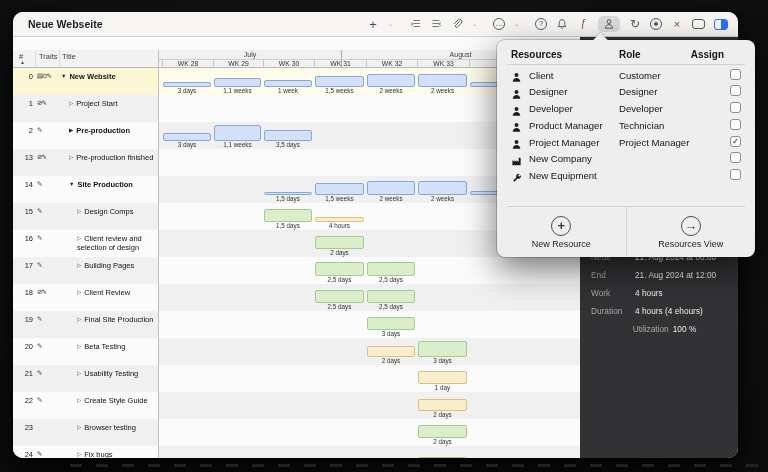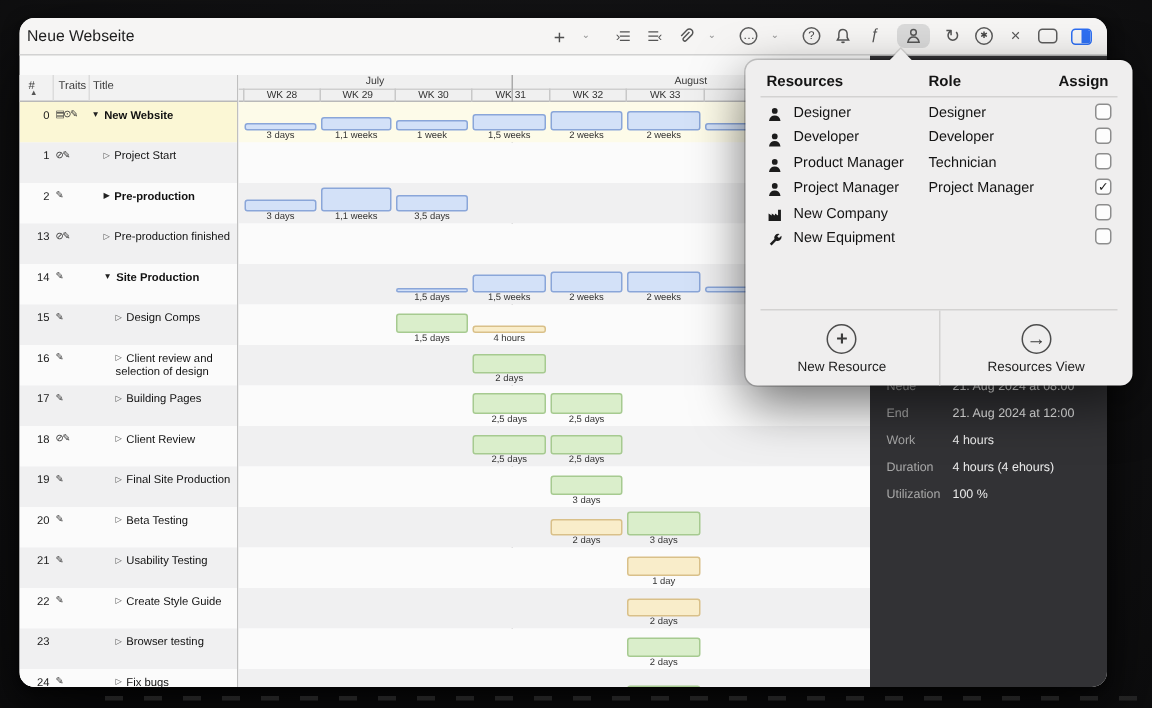--- a/index.html
+++ b/index.html
@@ -5,21 +5,21 @@
   html,body{margin:0;padding:0;background:#101011;width:768px;height:472px;overflow:hidden;
     font-family:"Liberation Sans","DejaVu Sans",sans-serif;-webkit-font-smoothing:antialiased;}
   .stage{position:absolute;inset:0;width:768px;height:472px;background:radial-gradient(ellipse at 50% 40%, #19191b 0%, #0d0d0e 100%);}
   .dock-dashes{position:absolute;left:70px;right:10px;top:464px;height:3px;opacity:.5;
     background:repeating-linear-gradient(90deg,#3a3a3a 0 12px,transparent 12px 26px);}
   .window{position:absolute;left:13px;top:12px;width:725px;height:446px;background:#fafafa;border-radius:10px;
     box-shadow:0 22px 50px rgba(0,0,0,.75),0 3px 10px rgba(0,0,0,.55);overflow:hidden;}
   
   .toolbar{position:absolute;top:0;left:0;right:0;height:24px;background:#f6f5f4;border-bottom:1px solid #d2d2d2;
     display:flex;align-items:center;z-index:5;}
-  .win-title{font-size:10.5px;color:#1e1e1e;padding-left:5px;font-weight:400;}
+  .win-title{font-size:10.5px;color:#1e1e1e;padding-left:15px;font-weight:700;}
   .tb-icons{margin-left:auto;display:flex;align-items:center;gap:9px;padding-right:10px;color:#555;font-size:11.5px;line-height:1;}
   .tbi{display:inline-flex;align-items:center;justify-content:center;min-width:12px;cursor:default;}
   .tb-chev{font-size:6.5px;color:#9a9a9a;margin-left:-7px;}
   .circ{display:inline-flex;width:12px;height:12px;border:1px solid #5c5c5c;border-radius:50%;
     align-items:center;justify-content:center;font-size:7.5px;color:#444;box-sizing:border-box;}
   .person-active{background:#dadada;border-radius:5px;padding:2px 5px;}
   svg.tbsvg{width:12px;height:12px;fill:none;stroke:#555;stroke-width:1.3;}
   .panel-b{width:13px;height:10px;border:1.5px solid #5c5c5c;border-radius:3px;box-sizing:border-box;}
   .panel-r{width:14px;height:11px;border:1.5px solid #2e6ff2;border-radius:3px;position:relative;overflow:hidden;box-sizing:border-box;}
   .panel-r::after{content:"";position:absolute;right:0;top:0;bottom:0;width:6px;background:#2e6ff2;}
@@ -73,21 +73,21 @@
   .insp-row{position:absolute;left:11px;right:4px;font-size:8.3px;white-space:nowrap;}
   .insp-label{color:#a8a8a8;display:inline-block;width:44px;}
   .insp-value{color:#ebebeb;}
   
   .popover{position:absolute;left:497px;top:40px;width:258px;height:217px;background:#efeeee;border-radius:8px;
     box-shadow:0 12px 34px rgba(0,0,0,.55),0 0 0 1px rgba(0,0,0,.18);z-index:20;}
   .pop-arrow{position:absolute;left:98px;top:-5px;width:11px;height:11px;background:#efeeee;transform:rotate(45deg);
     box-shadow:-1px -1px 0 rgba(0,0,0,.12);}
   .pop-head{position:absolute;top:9px;left:14px;right:12px;font-size:10px;font-weight:bold;color:#141414;}
   .ph-role{position:absolute;left:108px;top:0;}
-  .ph-assign{position:absolute;right:4px;top:0;}
+  .ph-assign{position:absolute;right:19px;top:0;}
   .pop-div{position:absolute;left:10px;right:10px;height:1px;background:#d3d2d1;}
   .res-rows{position:absolute;top:27px;left:0;right:0;}
   .res-row{position:relative;height:16.8px;}
   .res-icon{position:absolute;left:14px;top:2px;width:11px;height:11px;}
   .res-icon svg{width:11px;height:11px;fill:#1c1c1c;}
   .res-name{position:absolute;left:32px;top:2.5px;font-size:9.6px;color:#141414;}
   .res-role{position:absolute;left:122px;top:2.5px;font-size:9.6px;color:#141414;}
   .res-check{position:absolute;right:14px;top:1.5px;width:11px;height:11px;border:1.3px solid #8d8d8d;border-radius:3px;
     background:#fdfdfd;box-sizing:border-box;display:flex;align-items:center;justify-content:center;font-size:8.5px;color:#1b1b1b;font-weight:bold;line-height:1;}
   .pop-actions{position:absolute;left:0;right:0;bottom:0;height:50px;display:flex;}
@@ -362,34 +362,43 @@
           </div>
         </div>
     </div>
 
     <div class="inspector">
       <div id="insp-fields">
           <div class="insp-row" style="top: 216px;"><span class="insp-label">Neue</span><span class="insp-value">21. Aug 2024 at 08:00</span></div>
           <div class="insp-row" style="top: 234px;"><span class="insp-label">End</span><span class="insp-value">21. Aug 2024 at 12:00</span></div>
           <div class="insp-row" style="top: 252px;"><span class="insp-label">Work</span><span class="insp-value">4 hours</span></div>
           <div class="insp-row" style="top: 270px;"><span class="insp-label">Duration</span><span class="insp-value">4 hours (4 ehours)</span></div>
-          <div class="insp-row" style="top: 288px;"><span class="insp-label">Utilization</span><span class="insp-value">100 %</span></div>
+          <div class="insp-row" style="top: 288px; text-align: center;"><span class="insp-label">Utilization</span><span class="insp-value">100 %</span></div>
         </div>
     </div>
   </div>
 
   <div class="popover">
     <div class="pop-arrow"></div>
     <div class="pop-head">
       <span>Resources</span>
       <span class="ph-role">Role</span>
       <span class="ph-assign">Assign</span>
     </div>
     <div class="pop-div" style="top:24px"></div>
     <div class="res-rows" id="res-rows">
+        <div class="res-row">
+          <span class="res-icon"><svg viewBox="0 0 16 16">
+              <circle cx="8" cy="4.3" r="2.8"></circle>
+              <path d="M2.4 14c.5-3.4 2.8-5.2 5.6-5.2s5.1 1.8 5.6 5.2z"></path>
+            </svg></span>
+          <span class="res-name">Client</span>
+          <span class="res-role">Customer</span>
+          <span class="res-check"></span>
+        </div>
         <div class="res-row">
           <span class="res-icon"><svg viewBox="0 0 16 16">
               <circle cx="8" cy="4.3" r="2.8"></circle>
               <path d="M2.4 14c.5-3.4 2.8-5.2 5.6-5.2s5.1 1.8 5.6 5.2z"></path>
             </svg></span>
           <span class="res-name">Designer</span>
           <span class="res-role">Designer</span>
           <span class="res-check"></span>
         </div>
         <div class="res-row">

